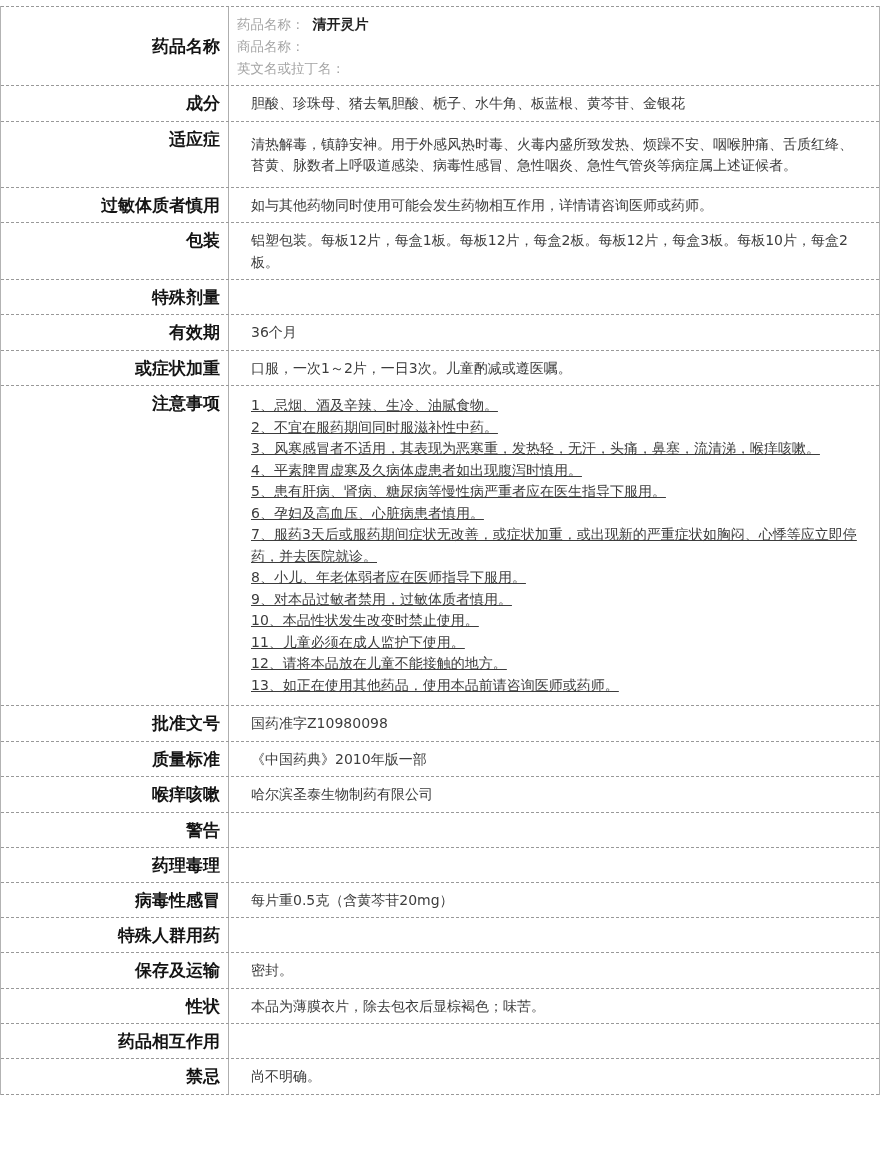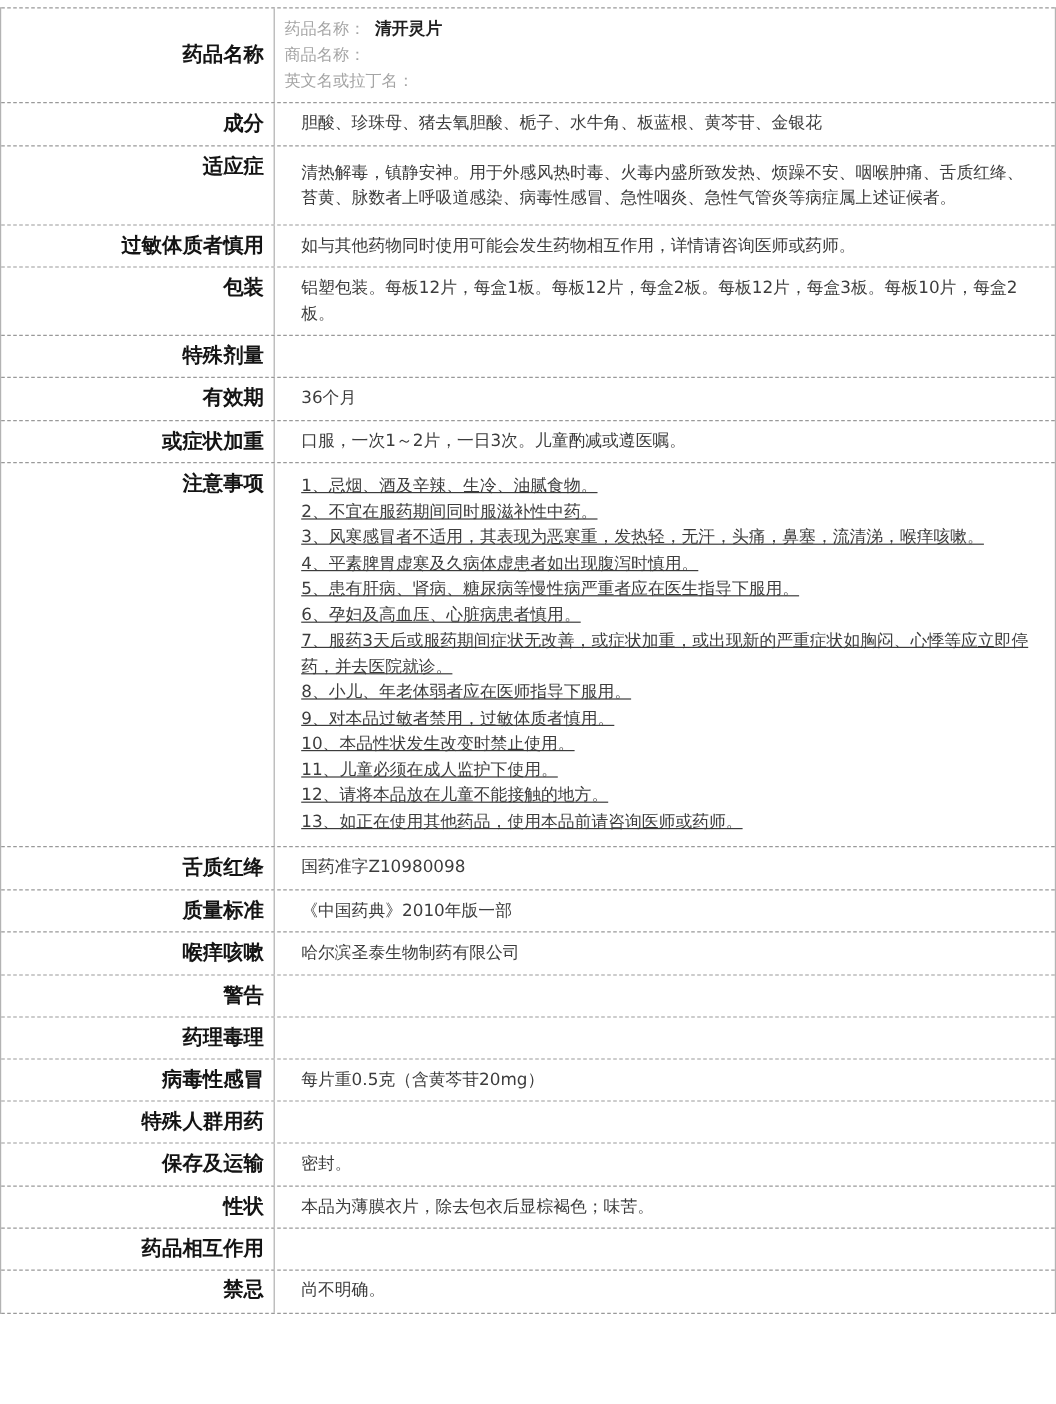--- a/index.html
+++ b/index.html
@@ -12,21 +12,21 @@
     border-left:1px solid #b3b3b3;
     border-right:1px solid #b3b3b3;
   }
   .row{
     display:flex;
     align-items:stretch;
     border-top:1px dashed #999;
     min-height:33px;
     box-sizing:border-box;
   }
-  .row:last-child{border-bottom:1px dashed #999;font-family:Liberation Mono, monospace;}
+  .row:last-child{border-bottom:1px dashed #999;}
   .cell{box-sizing:border-box;}
   .label{
     width:228px;flex:none;
     text-align:right;
     padding:7px 8px 6px 0;
     border-right:1px solid #aeaeae;
     font-weight:700;
     font-size:17px;
     color:#141414;
     line-height:21px;
@@ -120,21 +120,21 @@
 7、服药3天后或服药期间症状无改善，或症状加重，或出现新的严重症状如胸闷、心悸等应立即停药，并去医院就诊。
 8、小儿、年老体弱者应在医师指导下服用。
 9、对本品过敏者禁用，过敏体质者慎用。
 10、本品性状发生改变时禁止使用。
 11、儿童必须在成人监护下使用。
 12、请将本品放在儿童不能接触的地方。
 13、如正在使用其他药品，使用本品前请咨询医师或药师。</div>
   </div>
 
   <div class="row">
-    <div class="cell label">舌质红绛</div>
+    <div class="cell label">批准文号</div>
     <div class="cell value">国药准字Z10980098</div>
   </div>
 
   <div class="row">
     <div class="cell label">质量标准</div>
     <div class="cell value">《中国药典》2010年版一部</div>
   </div>
 
   <div class="row">
     <div class="cell label">喉痒咳嗽</div>

